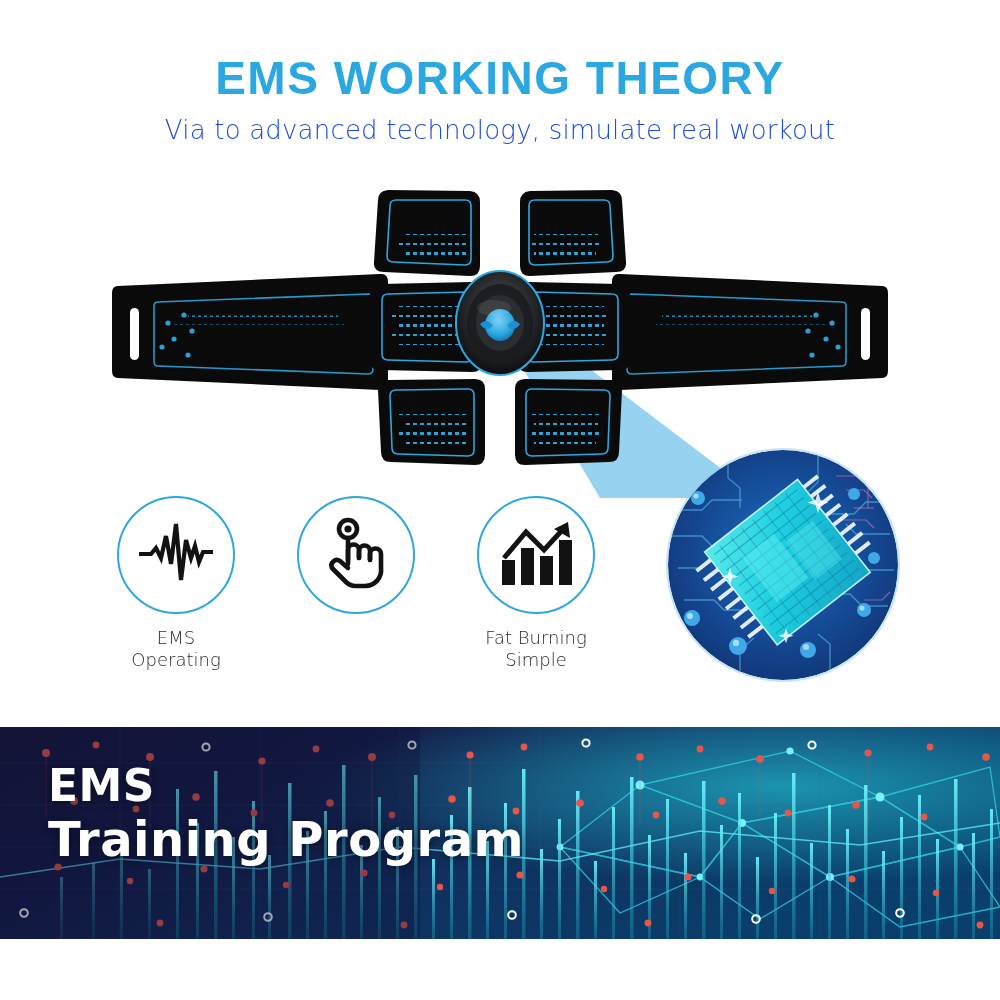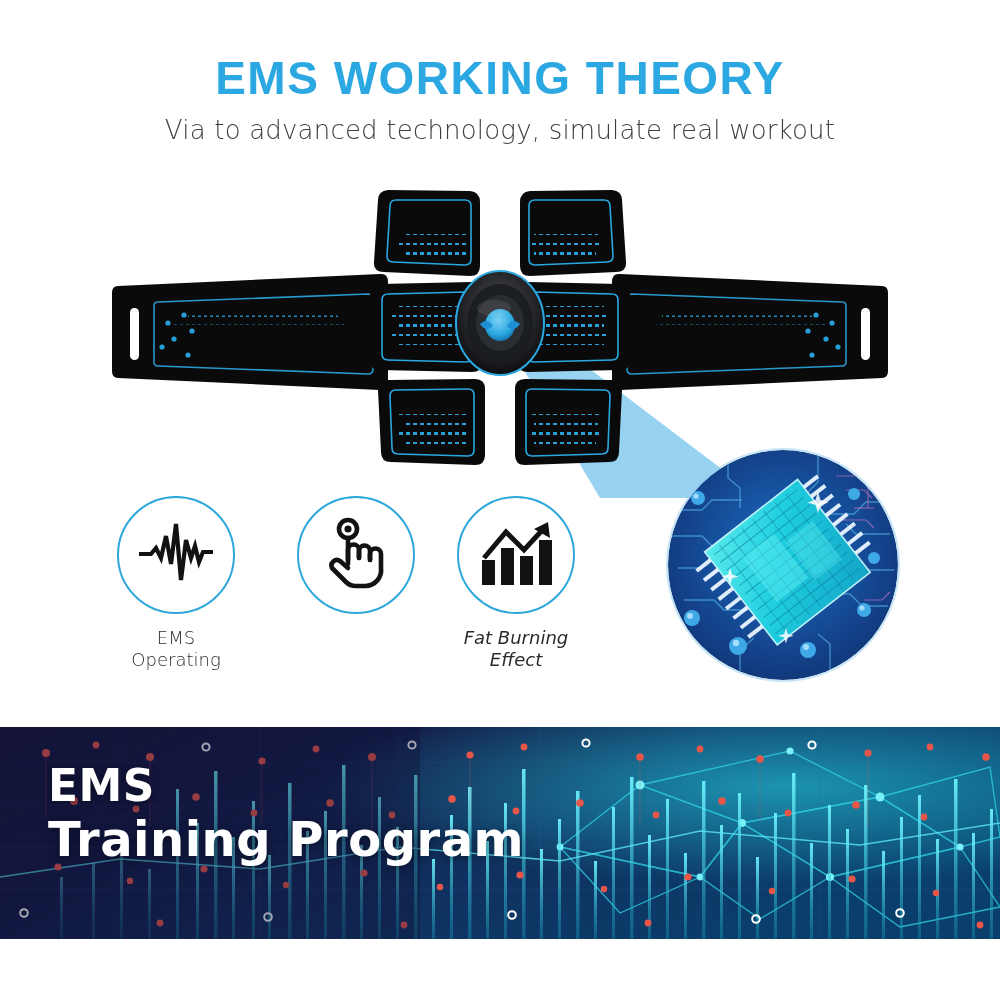--- a/index.html
+++ b/index.html
@@ -11,21 +11,21 @@
   .page{position:absolute;inset:0;background:#fff;}
 
   
   .header{position:absolute;left:0;top:52px;width:1000px;text-align:center;}
   .title{
     font-size:46px;line-height:52px;font-weight:bold;color:#2BA8E2;
     letter-spacing:1.5px;font-family:"Liberation Sans",sans-serif;
     white-space:nowrap;
   }
   .subtitle{
-    margin-top:10px;font-size:26px;line-height:32px;color:#404040;
+    margin-top:10px;font-size:26px;line-height:32px;color:#1d4ed8;
     font-weight:300;letter-spacing:.2px;white-space:nowrap;
     font-family:"DejaVu Sans",sans-serif;
   }
 
   
   .hero{position:absolute;left:0;top:168px;width:1000px;height:330px;}
   .hero svg{display:block;}
 
   
   .chip-circle{
@@ -33,21 +33,21 @@
     border-radius:50%;overflow:hidden;
     box-shadow:0 0 0 2px rgba(150,205,235,.55);
   }
   .chip-circle svg{display:block;}
 
   
   .features{position:absolute;left:86px;top:496px;width:540px;height:190px;}
   .feature{position:absolute;top:0;width:180px;text-align:center;}
   .f1{left:0;}
   .f2{left:180px;}
-  .f3{left:340px;font-style:italic;}
+  .f3{left:360px;}
   .fcircle{
     width:114px;height:114px;border-radius:50%;
     border:2px solid #2EA8DC;margin:0 auto;
     display:flex;align-items:center;justify-content:center;background:#fff;
   }
   .flabel{
     margin-top:13px;font-size:18px;line-height:22px;color:#2b2b2b;
     font-weight:300;font-family:"DejaVu Sans",sans-serif;
   }
 
@@ -395,21 +395,21 @@
               <rect x="42" y="38" width="13" height="29"></rect>
               <rect x="61" y="22" width="13" height="45"></rect>
             </g>
             <polyline points="6,40 28,14 46,32 68,8" fill="none" stroke="#121212" stroke-width="5" stroke-linejoin="miter"></polyline>
             <path d="M70,4 L72,20 L56,11 Z" fill="#121212"></path>
           </svg>
         </span>
       </div>
       <div class="flabel">
         <div>Fat Burning</div>
-        <div>Effect</div>
+        <div>Simple</div>
       </div>
     </div>
 
   </div>
 
   <div class="banner">
     <svg width="1000" height="212" viewBox="0 0 1000 212" xmlns="http://www.w3.org/2000/svg">
       <defs>
         <linearGradient id="bgBan" x1="0" y1="0" x2="1" y2="0.4">
           <stop offset="0%" stop-color="#161437"></stop>

